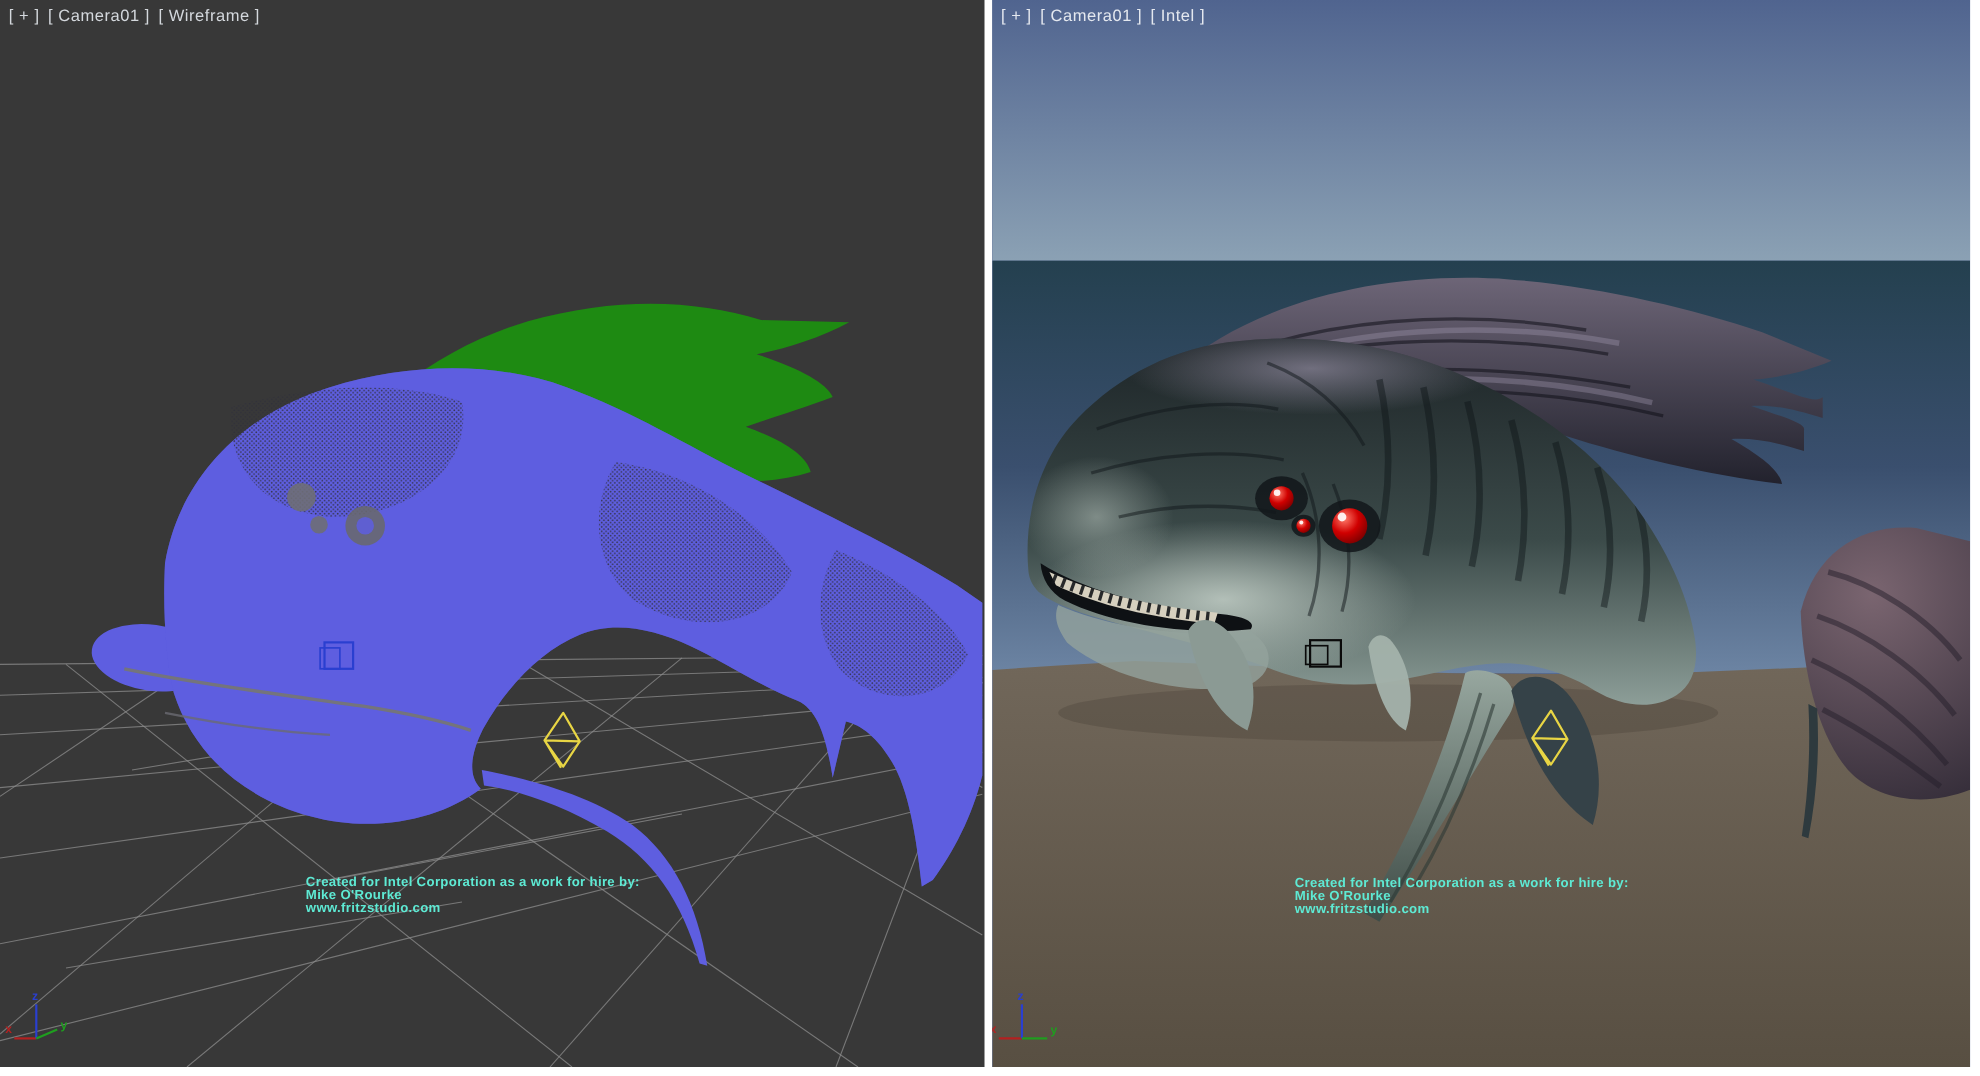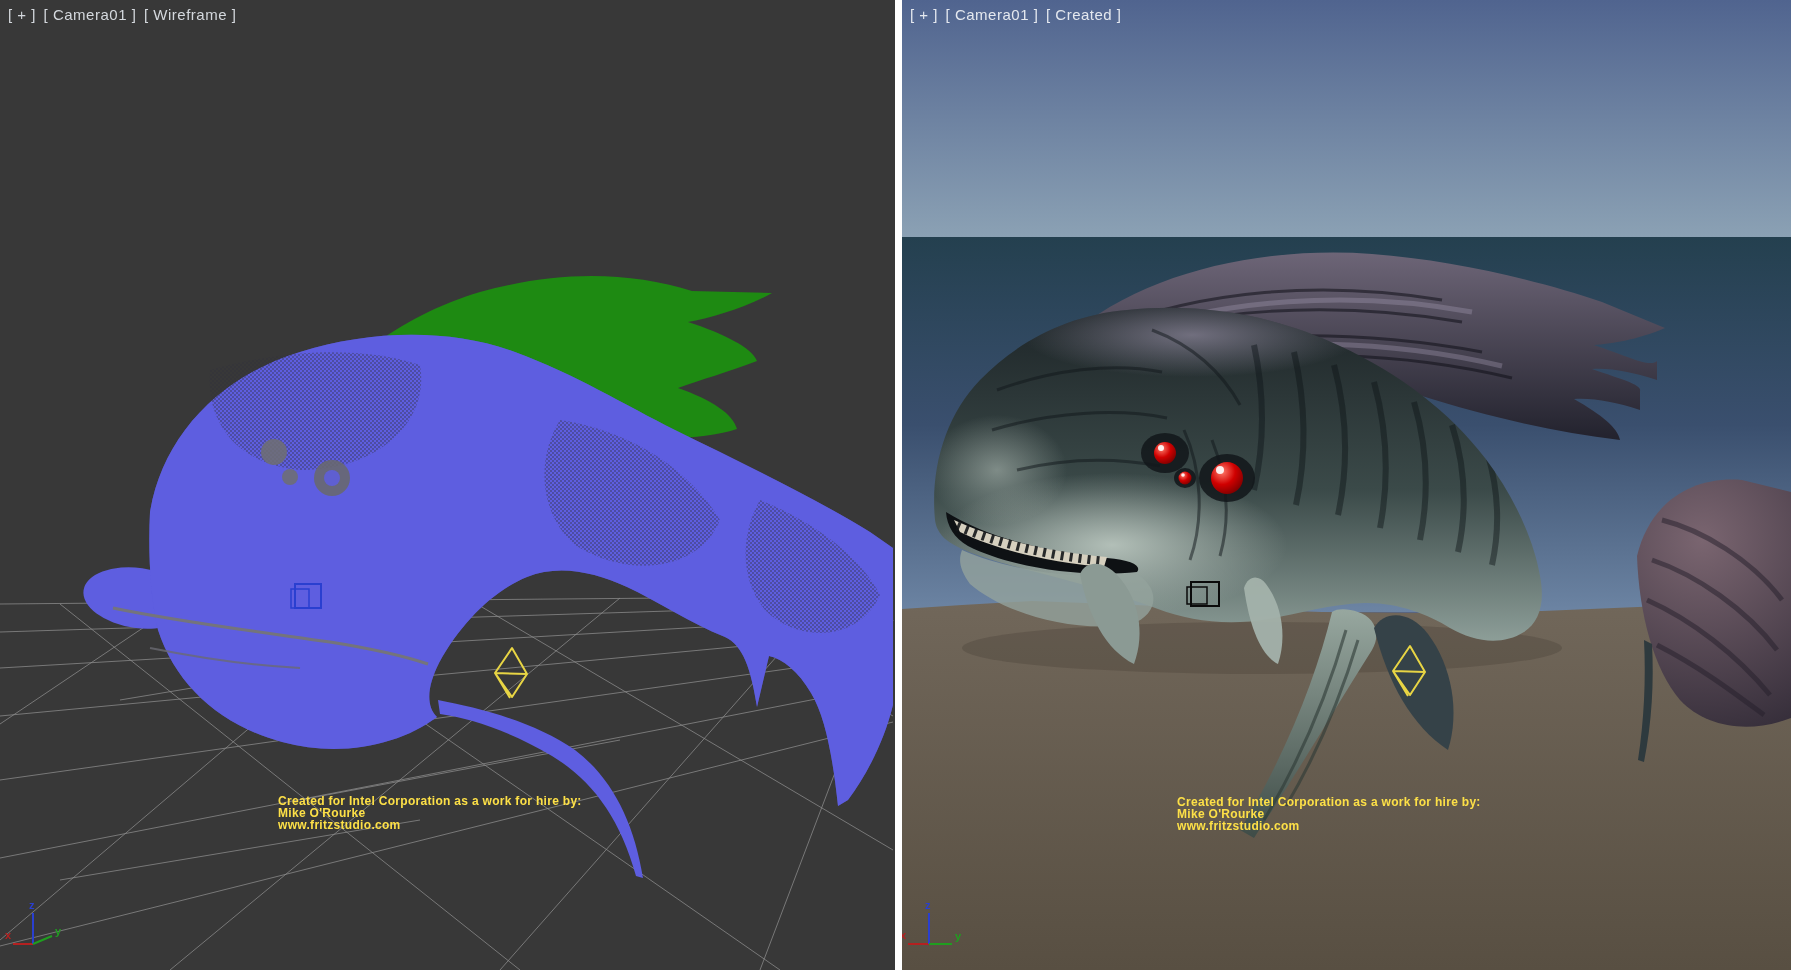--- a/index.html
+++ b/index.html
@@ -5,21 +5,21 @@
   html,body{margin:0;padding:0;background:#ffffff;}
   .stage{position:relative;width:1800px;height:978px;background:#ffffff;overflow:hidden;
          font-family:"Liberation Sans", sans-serif;}
   .viewport{position:absolute;top:0;height:970px;overflow:hidden;}
   .viewport.left{left:0;width:895px;background:#383838;}
   .viewport.right{left:902px;width:889px;background:#51658f;}
   .vp-label{position:absolute;left:8px;top:6px;font-size:15px;letter-spacing:.5px;
             color:#d4d8dd;white-space:nowrap;user-select:none;}
   .vp-label span{margin-right:3px;cursor:pointer;}
   .credit{position:absolute;font-size:12px;font-weight:bold;line-height:12px;
-          color:#fde047;letter-spacing:.3px;white-space:nowrap;}
+          color:#5eead4;letter-spacing:.3px;white-space:nowrap;}
   .credit.left-pos{left:278px;top:795px;}
   .credit.right-pos{left:275px;top:796px;}
   svg{position:absolute;left:0;top:0;display:block;}
 </style>
 </head>
 <body>
 
 <div class="stage">
 
   <div class="viewport left">
@@ -295,21 +295,21 @@
         <path d="M27,944 L50,944" stroke="#1f9e1f" stroke-width="2"></path>
         <text x="4" y="939" fill="#b42020" text-anchor="end">x</text>
         <text x="23" y="909" fill="#2a3fd0">z</text>
         <text x="53" y="940" fill="#1f9e1f">y</text>
       </g>
     </svg>
 
     <div class="vp-label" style="color:#e4e8ef">
       <span>[ + ]</span>
       <span>[ Camera01 ]</span>
-      <span>[ Created ]</span>
+      <span>[ Intel ]</span>
     </div>
 
     <div class="credit right-pos">
       <div>Created for Intel Corporation as a work for hire by:</div>
       <div>Mike O'Rourke</div>
       <div>www.fritzstudio.com</div>
     </div>
   </div>
 
 </div>

